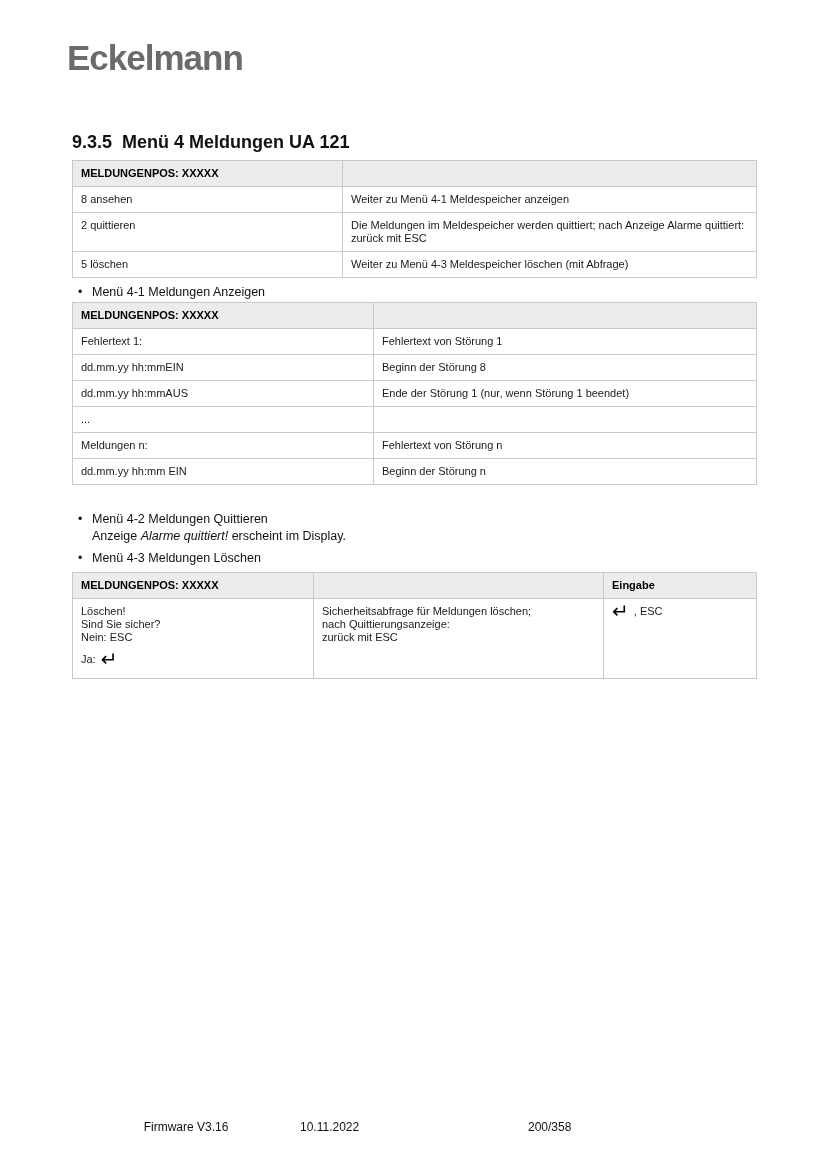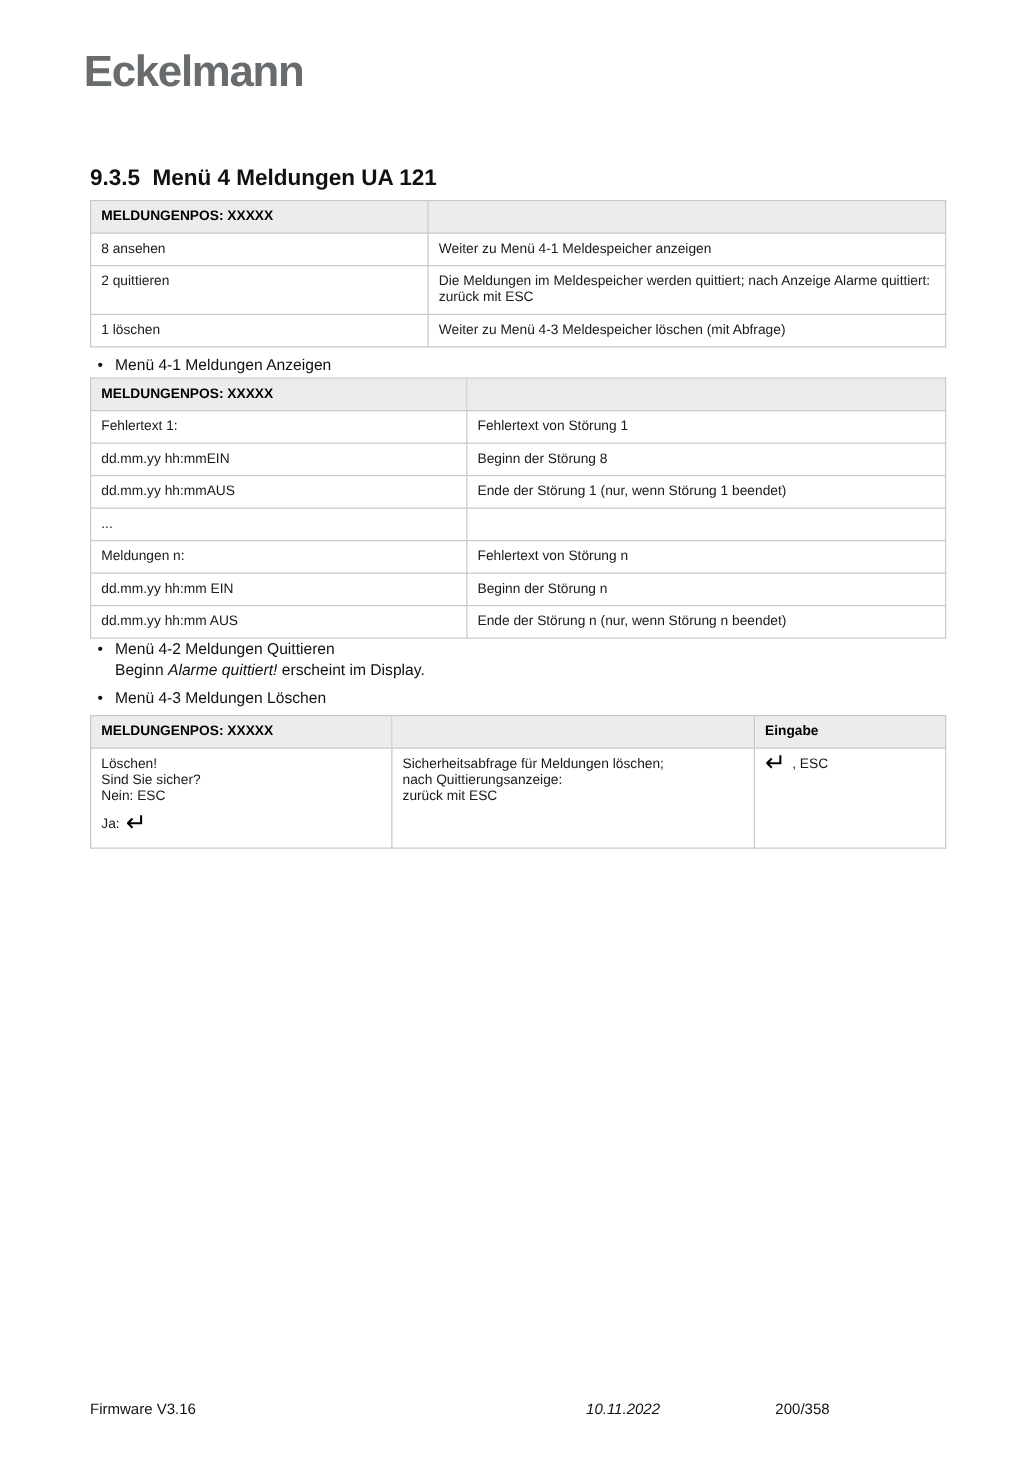--- a/index.html
+++ b/index.html
@@ -97,23 +97,23 @@
 
   .footer {
     position: absolute;
     left: 72px;
     top: 1120px;
     width: 684px;
     display: flex;
     font-size: 12px;
     color: #111;
   }
-  .footer .f-left   { flex: 1; text-align: left; }
-  .footer .f-center { flex: 1; text-align: right; font-style: italic; }
-  .footer .f-right  { flex: 1; text-align: center; }
+  .footer .f-left   { flex: 1; text-align: center; }
+  .footer .f-center { flex: 1; text-align: left; }
+  .footer .f-right  { flex: 1; text-align: left; }
 </style>
 </head>
 <body>
 
 <div class="page">
 
   <div class="logo">Eckelmann</div>
 
   <h1 class="heading">
     <span class="num">9.3.5</span><span>Menü 4 Meldungen UA 121</span>
@@ -134,21 +134,21 @@
       <tr>
         <td>8 ansehen</td>
         <td>Weiter zu Menü 4-1 Meldespeicher anzeigen</td>
       </tr>
       <tr>
         <td>2 quittieren</td>
         <td class="pre">Die Meldungen im Meldespeicher werden quittiert; nach Anzeige Alarme quittiert:
 zurück mit ESC</td>
       </tr>
       <tr>
-        <td>1 löschen</td>
+        <td>5 löschen</td>
         <td>Weiter zu Menü 4-3 Meldespeicher löschen (mit Abfrage)</td>
       </tr>
     </tbody>
   </table>
 
   <div class="bullet-line bullet-1">
     <span class="bullet">•</span>
     <span>Menü 4-1 Meldungen Anzeigen</span>
   </div>
 
@@ -181,32 +181,28 @@
         <td></td>
       </tr>
       <tr>
         <td>Meldungen n:</td>
         <td>Fehlertext von Störung n</td>
       </tr>
       <tr>
         <td>dd.mm.yy hh:mm EIN</td>
         <td>Beginn der Störung n</td>
       </tr>
-      <tr>
-        <td>dd.mm.yy hh:mm AUS</td>
-        <td>Ende der Störung n (nur, wenn Störung n beendet)</td>
-      </tr>
     </tbody>
   </table>
 
   <div class="bullet-line bullet-2">
     <span class="bullet">•</span>
     <span>
       <span>Menü 4-2 Meldungen Quittieren</span><br>
-      <span>Beginn </span><span class="italic">Alarme quittiert!</span><span> erscheint im Display.</span>
+      <span>Anzeige </span><span class="italic">Alarme quittiert!</span><span> erscheint im Display.</span>
     </span>
   </div>
 
   <div class="bullet-line bullet-3">
     <span class="bullet">•</span>
     <span>Menü 4-3 Meldungen Löschen</span>
   </div>
 
   <table class="tbl tbl-menu43">
     <colgroup>

